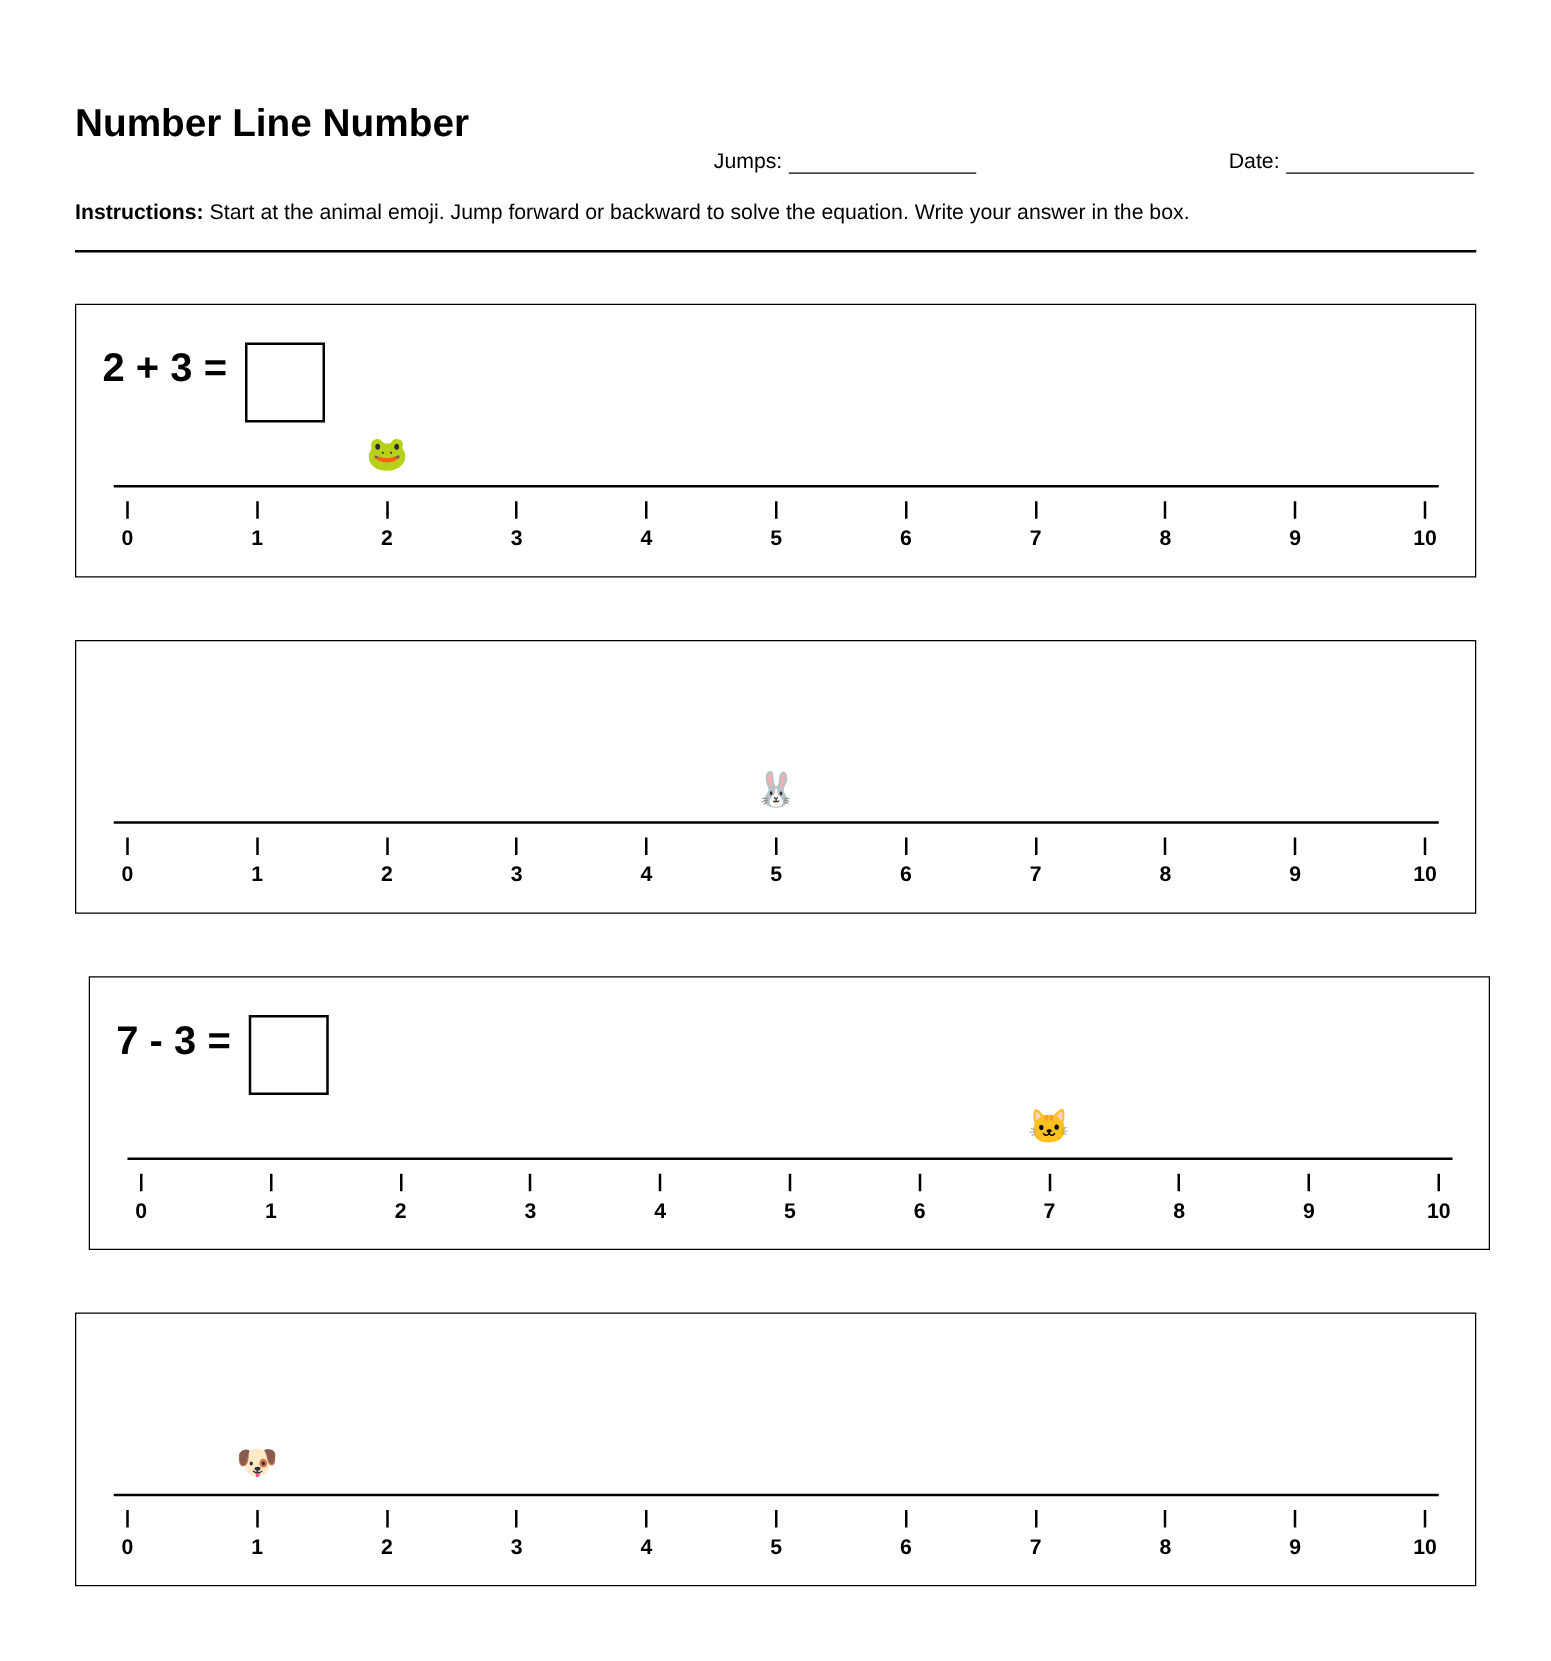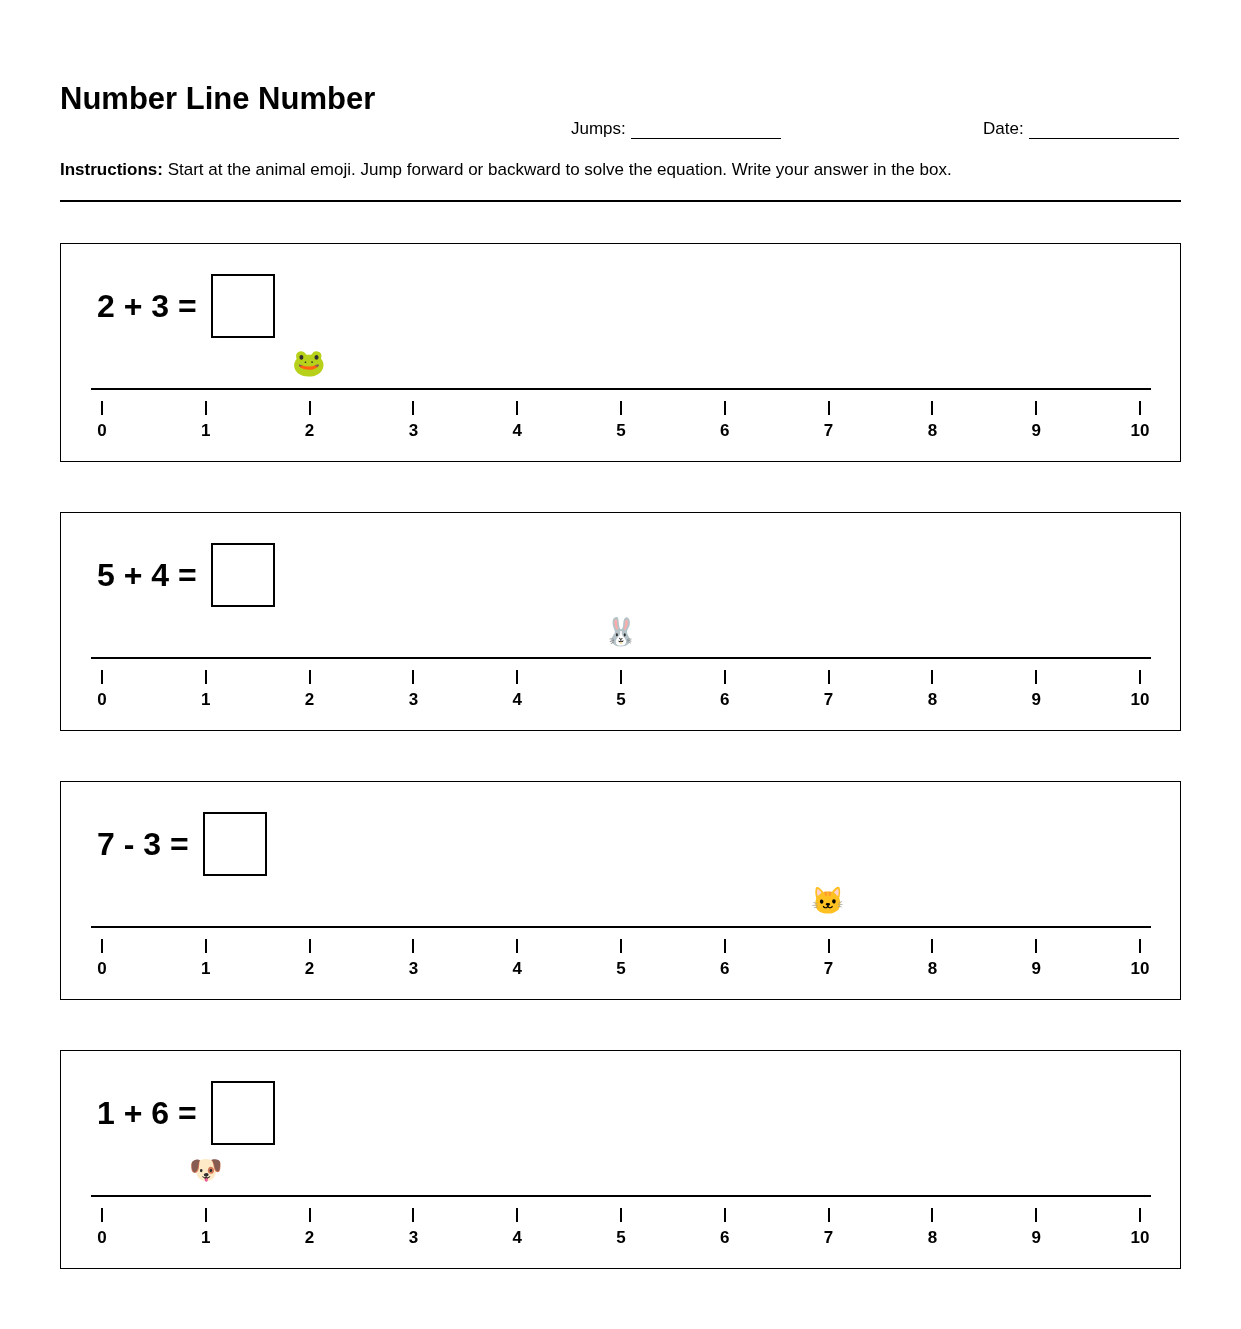--- a/index.html
+++ b/index.html
@@ -9,21 +9,21 @@
   .title { position: absolute; left: 0; top: 82px; font-size: 31px; font-weight: bold; line-height: 34px; white-space: nowrap; }
   .field { position: absolute; top: 119px; font-size: 17px; line-height: 20px; display: flex; align-items: flex-end; white-space: nowrap; }
   .field .line { display: inline-block; width: 150px; border-bottom: 1px solid #000; height: 15px; margin-left: 5px; }
   .field-name { left: 511px; }
   .field-date { left: 923px; justify-content: flex-end; }
   .instructions { position: absolute; left: 0; top: 160px; font-size: 17px; line-height: 20px; white-space: nowrap; }
   .instructions b { font-weight: bold; margin-top: 40px; }
   .rule { position: absolute; left: 0; top: 200px; width: 1121px; height: 2px; background: #000; }
 
   .card { position: absolute; left: 0; width: 1121px; height: 219px; border: 1px solid #000; background: #fff; }
-  .equation { position: absolute; left: 36px; top: 30px; display: flex; align-items: center; }
+  .equation { position: absolute; left: 21px; top: 30px; display: flex; }
   .eq-text { font-size: 32px; font-weight: bold; line-height: 40px; white-space: pre; }
   .answer-box { width: 64px; height: 64px; border: 2px solid #000; margin-left: 14px; background: #fff; }
   .numline { position: absolute; left: 30px; top: 144px; width: 1060px; height: 2px; background: #000; }
   .tick { position: absolute; top: 157px; width: 2px; height: 14px; background: #000; }
   .tick-label { position: absolute; top: 177px; width: 40px; margin-left: -20px; text-align: center; font-size: 17px; font-weight: bold; line-height: 20px; }
   .animal { position: absolute; top: 102px; width: 40px; margin-left: -20px; text-align: center; font-size: 27px; line-height: 34px; }
 </style>
 </head>
 <body>
 
@@ -68,24 +68,20 @@
         <div class="tick" style="left: 766.6px;"></div>
         <div class="tick-label" style="left: 767.6px;">7</div>
         <div class="tick" style="left: 870.4px;"></div>
         <div class="tick-label" style="left: 871.4px;">8</div>
         <div class="tick" style="left: 974.2px;"></div>
         <div class="tick-label" style="left: 975.2px;">9</div>
         <div class="tick" style="left: 1078px;"></div>
         <div class="tick-label" style="left: 1079px;">10</div>
       </div>
       <div class="card" style="top: 512px;">
-        <div class="equation">
-          <span class="eq-text">5 + 4 =</span>
-          <div class="answer-box"></div>
-        </div>
         <div class="animal" style="left: 560px;">🐰</div>
         <div class="numline"></div>
         <div class="tick" style="left: 40px;"></div>
         <div class="tick-label" style="left: 41px;">0</div>
         <div class="tick" style="left: 143.8px;"></div>
         <div class="tick-label" style="left: 144.8px;">1</div>
         <div class="tick" style="left: 247.6px;"></div>
         <div class="tick-label" style="left: 248.6px;">2</div>
         <div class="tick" style="left: 351.4px;"></div>
         <div class="tick-label" style="left: 352.4px;">3</div>
@@ -97,21 +93,21 @@
         <div class="tick-label" style="left: 663.8px;">6</div>
         <div class="tick" style="left: 766.6px;"></div>
         <div class="tick-label" style="left: 767.6px;">7</div>
         <div class="tick" style="left: 870.4px;"></div>
         <div class="tick-label" style="left: 871.4px;">8</div>
         <div class="tick" style="left: 974.2px;"></div>
         <div class="tick-label" style="left: 975.2px;">9</div>
         <div class="tick" style="left: 1078px;"></div>
         <div class="tick-label" style="left: 1079px;">10</div>
       </div>
-      <div class="card" style="top: 781px;">
+      <div class="card" style="top: 781px; margin-left: 11px;">
         <div class="equation">
           <span class="eq-text">7 - 3 =</span>
           <div class="answer-box"></div>
         </div>
         <div class="animal" style="left: 767.6px;">🐱</div>
         <div class="numline"></div>
         <div class="tick" style="left: 40px;"></div>
         <div class="tick-label" style="left: 41px;">0</div>
         <div class="tick" style="left: 143.8px;"></div>
         <div class="tick-label" style="left: 144.8px;">1</div>
@@ -128,24 +124,20 @@
         <div class="tick" style="left: 766.6px;"></div>
         <div class="tick-label" style="left: 767.6px;">7</div>
         <div class="tick" style="left: 870.4px;"></div>
         <div class="tick-label" style="left: 871.4px;">8</div>
         <div class="tick" style="left: 974.2px;"></div>
         <div class="tick-label" style="left: 975.2px;">9</div>
         <div class="tick" style="left: 1078px;"></div>
         <div class="tick-label" style="left: 1079px;">10</div>
       </div>
       <div class="card" style="top: 1050px;">
-        <div class="equation">
-          <span class="eq-text">1 + 6 =</span>
-          <div class="answer-box"></div>
-        </div>
         <div class="animal" style="left: 144.8px;">🐶</div>
         <div class="numline"></div>
         <div class="tick" style="left: 40px;"></div>
         <div class="tick-label" style="left: 41px;">0</div>
         <div class="tick" style="left: 143.8px;"></div>
         <div class="tick-label" style="left: 144.8px;">1</div>
         <div class="tick" style="left: 247.6px;"></div>
         <div class="tick-label" style="left: 248.6px;">2</div>
         <div class="tick" style="left: 351.4px;"></div>
         <div class="tick-label" style="left: 352.4px;">3</div>

